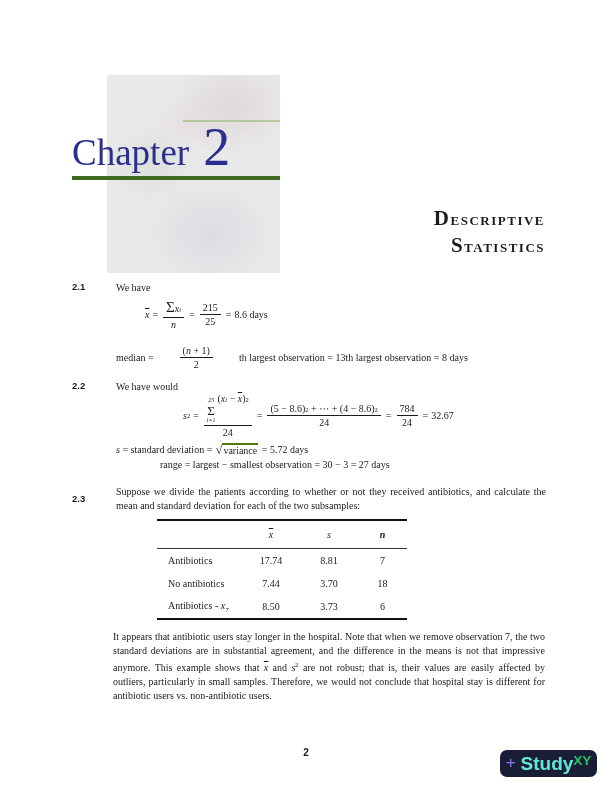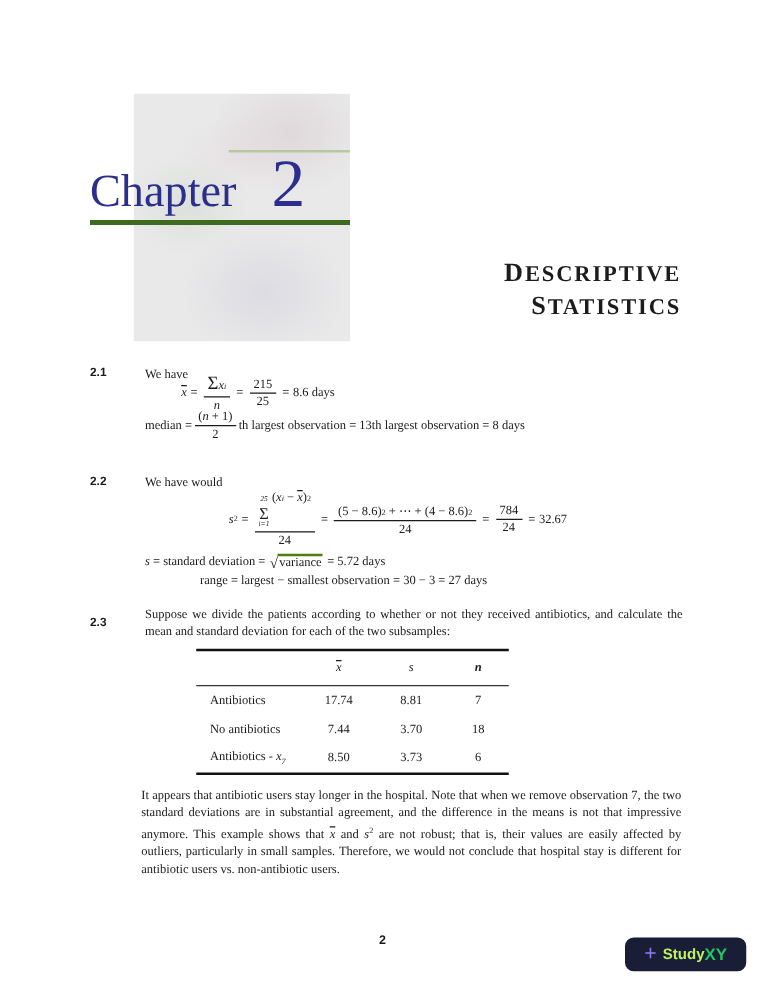--- a/index.html
+++ b/index.html
@@ -13,28 +13,28 @@
     background:
       radial-gradient(90px 70px at 72% 16%, rgba(205,185,195,0.35), transparent 70%),
       radial-gradient(70px 60px at 25% 45%, rgba(185,205,185,0.28), transparent 70%),
       radial-gradient(95px 75px at 60% 80%, rgba(190,190,212,0.30), transparent 70%),
       radial-gradient(60px 45px at 45% 25%, rgba(230,220,225,0.5), transparent 70%),
       #e9e9e9;
   }
   .accent-line-top { position:absolute; left:183px; top:120px; width:97px; height:2px; background:#b6c8a0; }
   .chapter-rule { position:absolute; left:72px; top:176px; width:208px; height:4px; background:#3e6b20; }
   .chapter-title {
-    position:absolute; left:72px; top:116px; display:flex; align-items:baseline; gap:28px;
+    position:absolute; left:72px; top:116px; display:flex; align-items:baseline; gap:14px;
     color:#2b2e8c;
   }
   .ch-word { font-size:37px; }
   .ch-num  { font-size:54px; }
   
   .doc-title { position:absolute; right:67px; top:206px; text-align:right; font-weight:bold; color:#1c1c1c; }
-  .doc-title .t-line { font-size:18px; letter-spacing:1.5px; line-height:25px; }
+  .doc-title .t-line { font-size:13px; letter-spacing:1.5px; line-height:25px; }
   .doc-title .t-line::first-letter { font-size:21px; }
   
   .prob { position:absolute; left:72px; width:474px; display:flex; font-size:10px; }
   .pnum { width:44px; flex:0 0 44px; font-family:"Liberation Sans", sans-serif; font-weight:bold; font-size:9.5px; }
   .pbody { flex:1; line-height:13.8px; text-align:justify; }
   
   .formula { position:absolute; display:flex; align-items:center; font-size:10px; white-space:pre; }
   .eq { padding:0 3px; }
   .frac { display:inline-flex; flex-direction:column; align-items:center; text-align:center; margin:0 2px; }
   .fnum { display:flex; align-items:baseline; justify-content:center; padding:0 3px 1px; border-bottom:1px solid #1a1a1a; }
@@ -64,63 +64,63 @@
   .discussion { position:absolute; left:113px; top:630px; width:432px; font-size:10px;
     line-height:13.8px; text-align:justify; }
   
   .pageno { position:absolute; top:747px; left:0; width:612px; text-align:center;
     font-family:"Liberation Sans", sans-serif; font-weight:bold; font-size:10px; }
   .logo { position:absolute; left:500px; top:750px; width:97px; height:27px; background:#191d36;
     border-radius:7px; display:flex; align-items:center; justify-content:center; gap:5px;
     font-family:"Liberation Sans", sans-serif; cursor:pointer; }
   .logo .plus { color:#8d7bf4; font-size:17px; font-weight:400; line-height:1; margin-top:-2px; }
   .logo .wordmark { display:flex; }
-  .logo .study { color:#bef264; font-weight:bold; font-size:12px; }
+  .logo .study { color:#5eead4; font-weight:bold; font-size:19px; }
   .logo .xy { color:#22c55e; font-weight:bold; font-size:13.5px; }
 </style>
 </head>
 <body>
 
 <div class="page">
 
   <div class="chapter-art"></div>
   <div class="accent-line-top"></div>
   <div class="chapter-title">
     <span class="ch-word">Chapter</span>
     <span class="ch-num">2</span>
   </div>
   <div class="chapter-rule"></div>
 
   <div class="doc-title">
     <div class="t-line">DESCRIPTIVE</div>
     <div class="t-line">STATISTICS</div>
   </div>
 
-  <div class="prob" style="top:281px;margin-top:12px;">
+  <div class="prob" style="top:281px;">
     <div class="pnum">2.1</div>
     <div class="pbody">We have</div>
   </div>
 
   <div class="formula" style="left:145px; top:300px;">
     <span class="ov">x</span>
     <span class="eq">=</span>
     <span class="frac">
       <span class="fnum"><span class="sg">Σ</span><span class="it">x</span><sub>i</sub></span>
       <span class="fden it">n</span>
     </span>
     <span class="eq">=</span>
     <span class="frac">
       <span class="fnum">215</span>
       <span class="fden">25</span>
     </span>
     <span class="eq">=</span>
     <span>8.6 days</span>
   </div>
 
-  <div class="formula" style="left:116px; top:328px;">
+  <div class="formula" style="left:116px; top:345px;gap:24px;">
     <span>median =</span>
     <span class="frac">
       <span class="fnum"><span>(</span><span class="it">n</span><span> + 1)</span></span>
       <span class="fden">2</span>
     </span>
     <span>th largest observation = 13th largest observation = 8 days</span>
   </div>
 
   <div class="prob" style="top:380px;">
     <div class="pnum">2.2</div>

